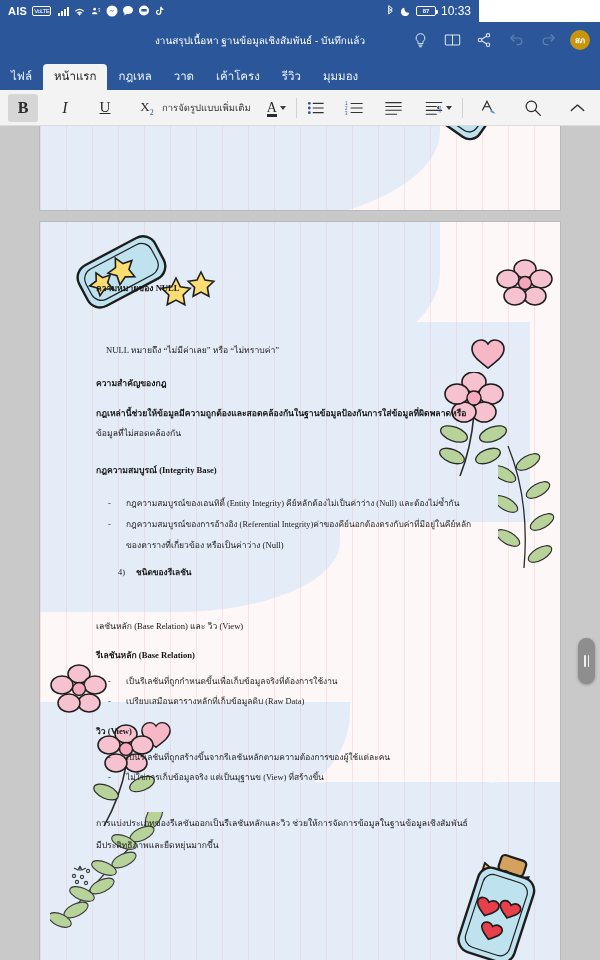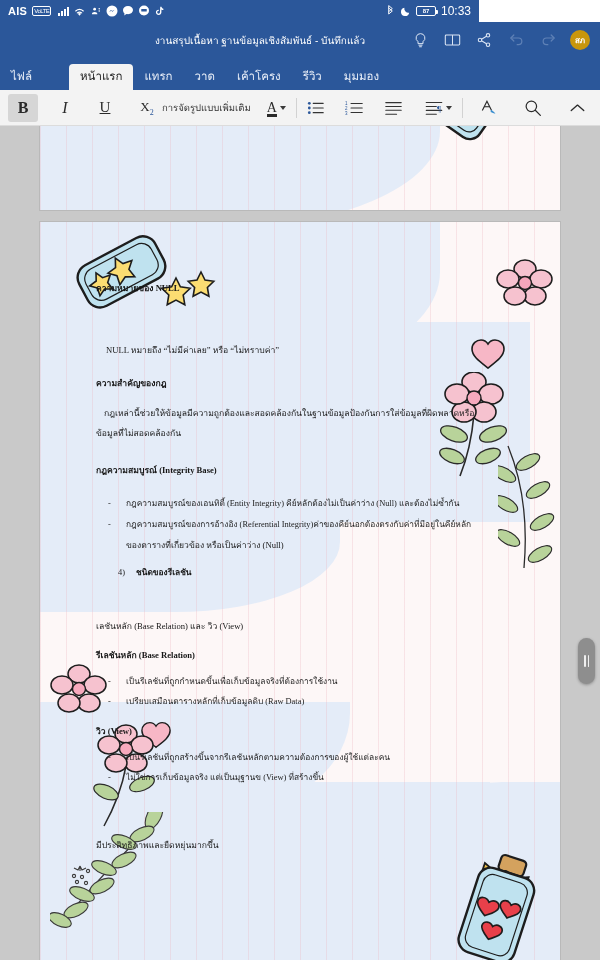--- a/index.html
+++ b/index.html
@@ -61,21 +61,21 @@
   .ribbon {
     position: absolute; top: 58px; left: 0; width: 600px; height: 32px;
     background: #2b579a; display: flex; align-items: flex-end;
   }
   .rtab {
     font-size: 11.5px; color: #e8eef8; padding: 6px 11px 7px;
     cursor: pointer; white-space: nowrap; line-height: 1.1;
   }
   .rtab.active {
     background: #f3f3f3; color: #1f1f1f; border-radius: 4px 4px 0 0;
-    font-weight: 400; height: 26px; display:flex; align-items:center;margin-left:26px;
+    font-weight: 400; height: 26px; display:flex; align-items:center;
   }
 
   
   .fmtbar {
     position: absolute; top: 90px; left: 0; width: 600px; height: 36px;
     background: #f3f3f3; display: flex; align-items: center;
     border-bottom: 1px solid #dcdcdc;
   }
   .fbtn {
     height: 28px; min-width: 26px; display:flex; align-items:center; justify-content:center;
@@ -232,21 +232,21 @@
             <path d="M16 4.5L20.5 9 16 13.5" stroke="#9db4d8" stroke-width="1.8" fill="none" stroke-linecap="round" stroke-linejoin="round"></path>
           </svg>
       </div>
       <div class="avatar">สภ</div>
     </div>
   </div>
 
   <div class="ribbon">
     <div class="rtab">ไฟล์</div>
     <div class="rtab active">หน้าแรก</div>
-    <div class="rtab">แทรก</div>
+    <div class="rtab">กฎเหล</div>
     <div class="rtab">วาด</div>
     <div class="rtab">เค้าโครง</div>
     <div class="rtab">รีวิว</div>
     <div class="rtab">มุมมอง</div>
   </div>
 
   <div class="fmtbar">
     <div class="fbtn bold-act">
       <span class="bold-g">B</span>
     </div>
@@ -471,21 +471,21 @@
             <path d="M78 52c-3.8-4.8-10.5-2.8-10.5 2.4 0 4.4 6.7 8.1 10.5 11 3.8-2.9 10.5-6.6 10.5-11 0-5.2-6.7-7.2-10.5-2.4z"></path>
             <path d="M67 78c-3.8-4.8-10.5-2.8-10.5 2.4 0 4.4 6.7 8.1 10.5 11 3.8-2.9 10.5-6.6 10.5-11 0-5.2-6.7-7.2-10.5-2.4z"></path>
           </g>
         </g>
       </svg>
 
       <div class="doc-text">
         <div class="p h" style="left:56px; top:60px;">ความหมายของ NULL</div>
         <div class="p" style="left:66px; top:122px;">NULL หมายถึง “ไม่มีค่าเลย” หรือ “ไม่ทราบค่า”</div>
         <div class="p h" style="left:56px; top:155px;">ความสำคัญของกฎ</div>
-        <div class="p" style="left:64px; top:185px;">กฎเหล่านี้ช่วยให้ข้อมูลมีความถูกต้องและสอดคล้องกันในฐานข้อมูลป้องกันการใส่ข้อมูลที่ผิดพลาดหรือ</div>
+        <div class="p" style="left:56px; top:185px;font-weight:bold;">กฎเหล่านี้ช่วยให้ข้อมูลมีความถูกต้องและสอดคล้องกันในฐานข้อมูลป้องกันการใส่ข้อมูลที่ผิดพลาดหรือ</div>
         <div class="p" style="left:56px; top:205px;">ข้อมูลที่ไม่สอดคล้องกัน</div>
         <div class="p h" style="left:56px; top:242px;">กฎความสมบูรณ์ (Integrity Base)</div>
         <div class="bullet" style="left:68px; top:276px; width:410px;">
           <span class="dash">-</span>
           <span class="btxt">กฎความสมบูรณ์ของเอนทิตี้ (Entity Integrity) คีย์หลักต้องไม่เป็นค่าว่าง (Null) และต้องไม่ซ้ำกัน</span>
         </div>
         <div class="bullet" style="left:68px; top:297px; width:415px;">
           <span class="dash">-</span>
           <span class="btxt">กฎความสมบูรณ์ของการอ้างอิง  (Referential  Integrity)ค่าของคีย์นอกต้องตรงกับค่าที่มีอยู่ในคีย์หลัก</span>
         </div>
@@ -506,20 +506,21 @@
         </div>
         <div class="p h" style="left:56px; top:503px;">วิว (View)</div>
         <div class="bullet" style="left:68px; top:530px;">
           <span class="dash">-</span>
           <span class="btxt">เป็นรีเลชันที่ถูกสร้างขึ้นจากรีเลชันหลักตามความต้องการของผู้ใช้แต่ละคน</span>
         </div>
         <div class="bullet" style="left:68px; top:550px;">
           <span class="dash">-</span>
           <span class="btxt">ไม่ใช่การเก็บข้อมูลจริง แต่เป็นมุฐานข (View) ที่สร้างขึ้น</span>
         </div>
+        <div class="p" style="left:56px; top:595px;">การแบ่งประเภทของรีเลชันออกเป็นรีเลชันหลักและวิว ช่วยให้การจัดการข้อมูลในฐานข้อมูลเชิงสัมพันธ์</div>
         <div class="p" style="left:56px; top:617px;">มีประสิทธิภาพและยืดหยุ่นมากขึ้น</div>
       </div>
     </div>
 
     <div class="scroll-handle">
       <i></i>
       <i></i>
     </div>
   </div>
 </div>

